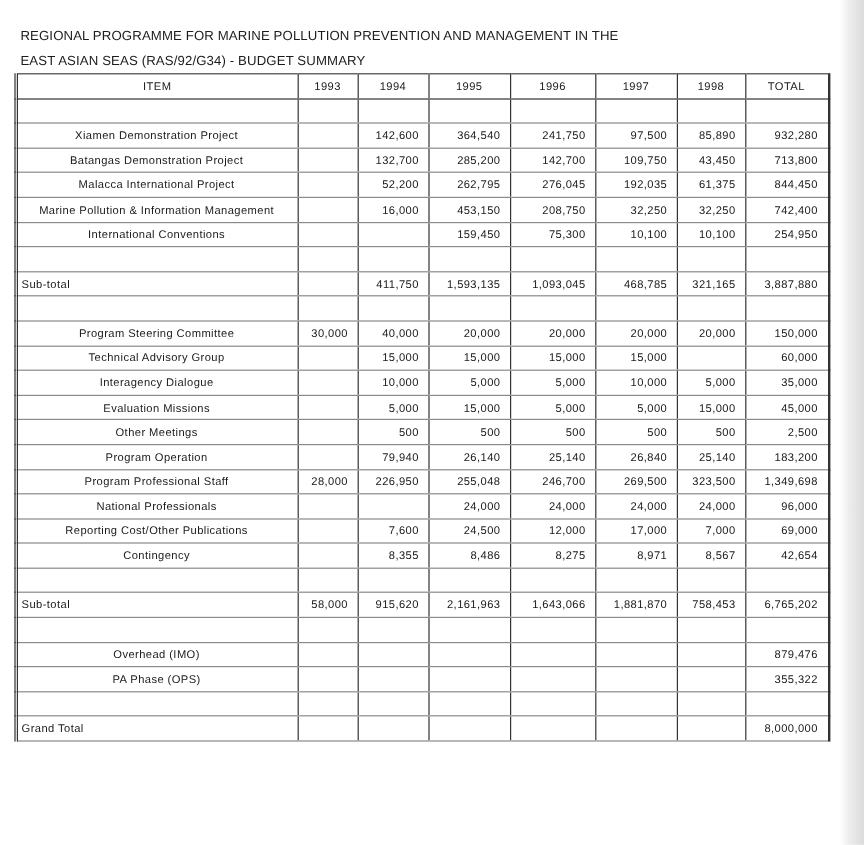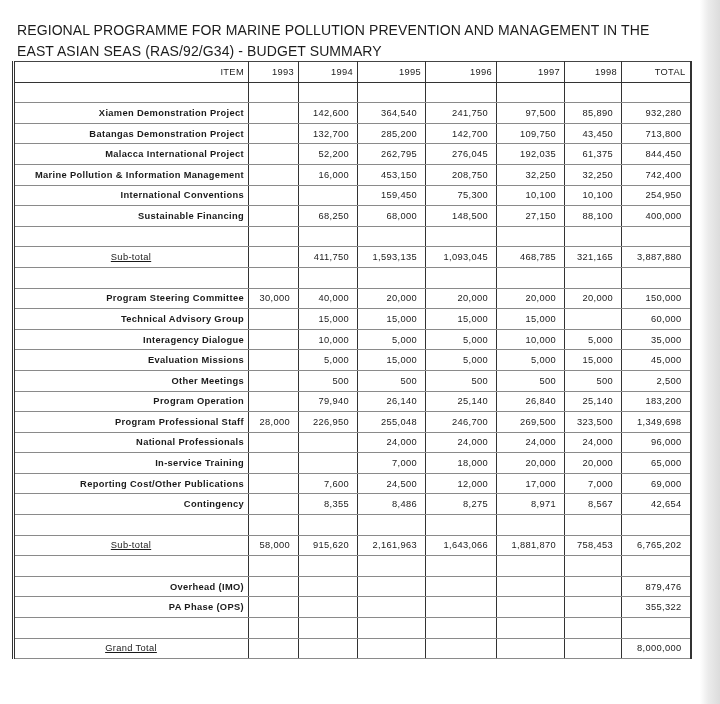--- a/index.html
+++ b/index.html
@@ -7,21 +7,21 @@
     width:720px; height:704px; overflow:hidden; position:relative;
     background:#ffffff;
     font-family:"Liberation Sans", sans-serif; color:#1a1a1a;
   }
   .edge-shade {
     position:absolute; right:0; top:0; width:20px; height:704px;
     background:linear-gradient(to right, #ffffff 0%, #ececec 40%, #dcdcdc 100%);
   }
   .title {
     position:absolute; left:17px; top:20px; width:690px;
-    font-size:14px; line-height:20.5px; letter-spacing:0.1px;
+    font-size:11px; line-height:20.5px; letter-spacing:0.1px;
     color:#1c1c1c;
   }
   .title div { white-space:nowrap; }
   table.budget {
     position:absolute; left:12px; top:61px;
     border-collapse:collapse; table-layout:fixed;
     width:677px;
     border-left:3px double #333; border-right:2px solid #333;
     border-top:1.5px solid #444; border-bottom:1.5px solid #444;
     font-size:9.3px;
@@ -34,24 +34,24 @@
   table.budget col.c-1997 { width:68px; }
   table.budget col.c-1998 { width:57px; }
   table.budget col.c-total { width:69px; }
   table.budget td, table.budget th {
     height:19.6px; padding:0 4px 0 3px;
     border-left:1px solid #333;
     border-bottom:1px solid #8a8a8a;
     white-space:nowrap; overflow:hidden;
     font-weight:normal; letter-spacing:0.35px;
   }
-  table.budget th { text-align:right; font-size:9.3px; }
+  table.budget th { text-align:center; font-size:9.3px; }
   table.budget td.num { text-align:right; padding-right:8px; }
-  table.budget td.label { text-align:right; padding-left:2px;font-weight:bold; }
-  table.budget td.center { text-align:center;text-decoration:underline; }
+  table.budget td.label { text-align:center; padding-left:2px; }
+  table.budget td.center { text-align:left; }
   table.budget tr.header th { border-bottom:1px solid #333; }
 </style>
 </head>
 <body>
 
 <div class="edge-shade"></div>
 
 <div class="title">
   <div>REGIONAL PROGRAMME FOR MARINE POLLUTION PREVENTION AND MANAGEMENT IN THE</div>
   <div>EAST ASIAN SEAS (RAS/92/G34) - BUDGET SUMMARY</div>
@@ -135,30 +135,20 @@
         <td class="label">International Conventions</td>
         <td class="num"></td>
         <td class="num"></td>
         <td class="num">159,450</td>
         <td class="num">75,300</td>
         <td class="num">10,100</td>
         <td class="num">10,100</td>
         <td class="num">254,950</td>
       </tr>
       <tr>
-        <td class="label">Sustainable Financing</td>
-        <td class="num"></td>
-        <td class="num">68,250</td>
-        <td class="num">68,000</td>
-        <td class="num">148,500</td>
-        <td class="num">27,150</td>
-        <td class="num">88,100</td>
-        <td class="num">400,000</td>
-      </tr>
-      <tr>
         <td class="label"></td>
         <td class="num"></td>
         <td class="num"></td>
         <td class="num"></td>
         <td class="num"></td>
         <td class="num"></td>
         <td class="num"></td>
         <td class="num"></td>
       </tr>
       <tr>
@@ -255,30 +245,20 @@
         <td class="label">National Professionals</td>
         <td class="num"></td>
         <td class="num"></td>
         <td class="num">24,000</td>
         <td class="num">24,000</td>
         <td class="num">24,000</td>
         <td class="num">24,000</td>
         <td class="num">96,000</td>
       </tr>
       <tr>
-        <td class="label">In-service Training</td>
-        <td class="num"></td>
-        <td class="num"></td>
-        <td class="num">7,000</td>
-        <td class="num">18,000</td>
-        <td class="num">20,000</td>
-        <td class="num">20,000</td>
-        <td class="num">65,000</td>
-      </tr>
-      <tr>
         <td class="label">Reporting Cost/Other Publications</td>
         <td class="num"></td>
         <td class="num">7,600</td>
         <td class="num">24,500</td>
         <td class="num">12,000</td>
         <td class="num">17,000</td>
         <td class="num">7,000</td>
         <td class="num">69,000</td>
       </tr>
       <tr>

